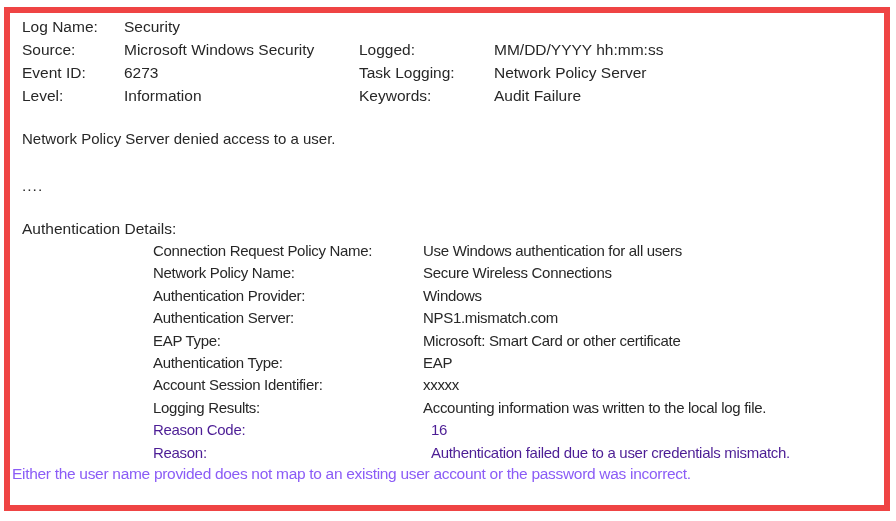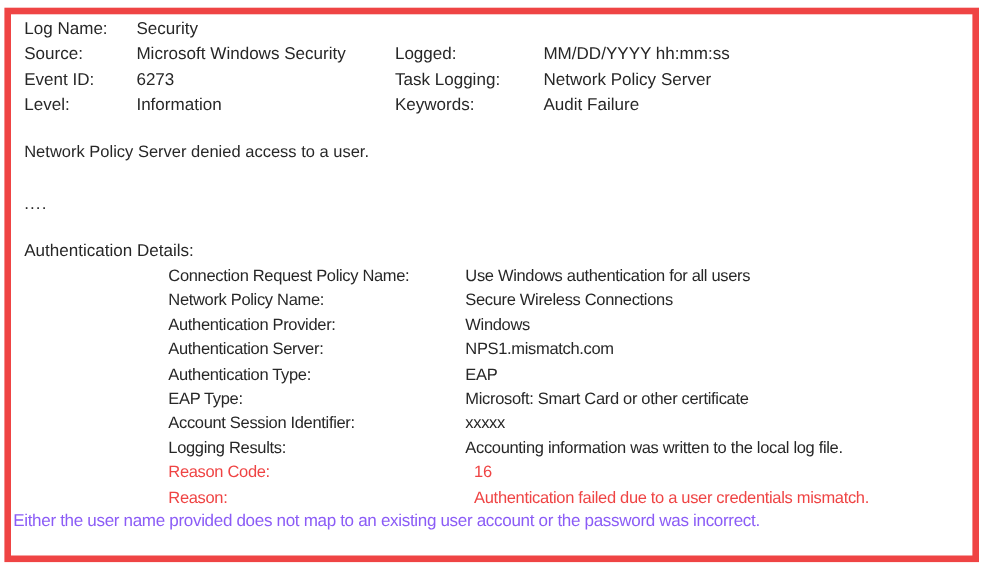--- a/index.html
+++ b/index.html
@@ -78,21 +78,21 @@
     display: flex;
     height: 22.4px;
     line-height: 22.4px;
     padding-left: 109px;
     font-size: 15px;
     letter-spacing: -0.3px;
     white-space: nowrap;
   }
   .dlabel { width: 270px; flex: 0 0 270px; }
   .dvalue { flex: 1 1 auto; }
-  .red { color: #ef4444; }
+  .red { color: #4c1d95; }
   .red .dvalue { padding-left: 8px; }
   
   .footer-error {
     position: absolute;
     top: 452px;
     left: 2px;
     right: 2px;
     font-size: 15.5px;
     letter-spacing: -0.3px;
     color: #8b5cf6;
@@ -148,26 +148,26 @@
     </div>
     <div class="drow">
       <span class="dlabel">Authentication Provider:</span>
       <span class="dvalue">Windows</span>
     </div>
     <div class="drow">
       <span class="dlabel">Authentication Server:</span>
       <span class="dvalue">NPS1.mismatch.com</span>
     </div>
     <div class="drow">
+      <span class="dlabel">EAP Type:</span>
+      <span class="dvalue">Microsoft: Smart Card or other certificate</span>
+    </div>
+    <div class="drow">
       <span class="dlabel">Authentication Type:</span>
       <span class="dvalue">EAP</span>
-    </div>
-    <div class="drow">
-      <span class="dlabel">EAP Type:</span>
-      <span class="dvalue">Microsoft: Smart Card or other certificate</span>
     </div>
     <div class="drow">
       <span class="dlabel">Account Session Identifier:</span>
       <span class="dvalue">xxxxx</span>
     </div>
     <div class="drow">
       <span class="dlabel">Logging Results:</span>
       <span class="dvalue">Accounting information was written to the local log file.</span>
     </div>
     <div class="drow red">

